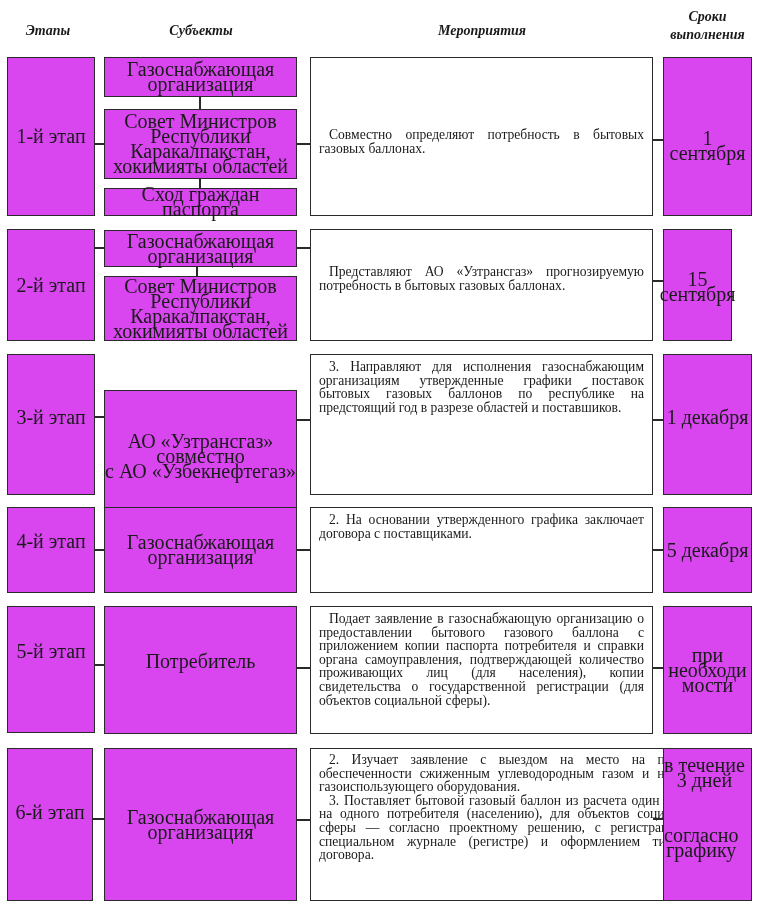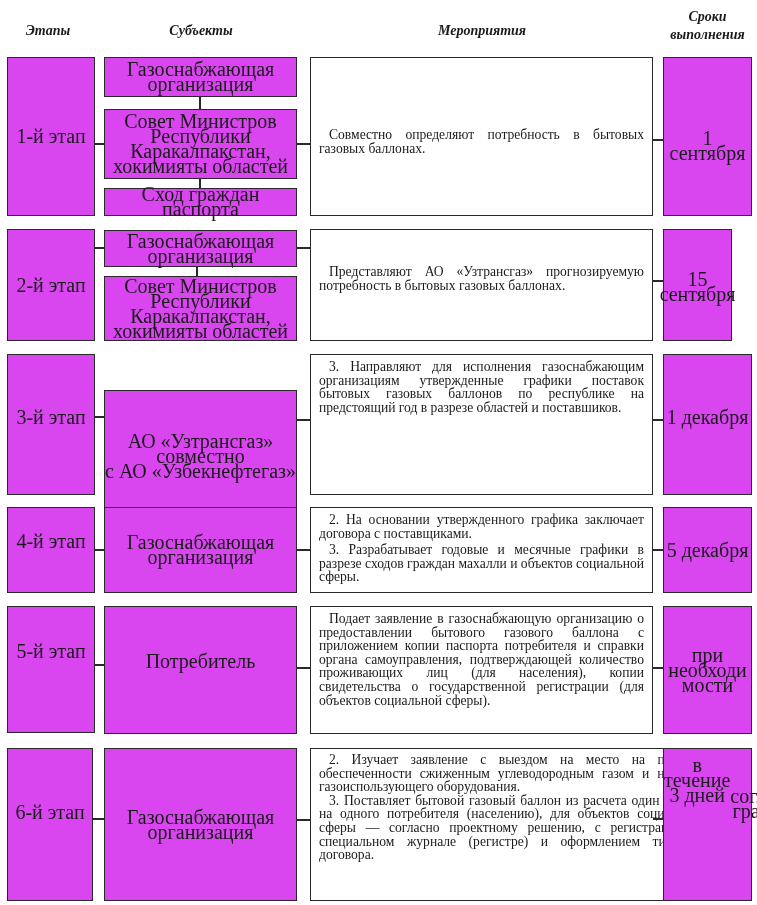--- a/index.html
+++ b/index.html
@@ -100,21 +100,20 @@
   <div class="box top" style="left:7px;top:507px;width:88px;height:86px;">
     <span style="margin-top:26px;">4-й этап</span>
   </div>
   <div class="ln h" style="left:95px;top:549px;width:9px;"></div>
   <div class="box multi" style="left:104px;top:507px;width:193px;height:86px;">Газоснабжающая
 организация</div>
   <div class="ln h" style="left:297px;top:549px;width:13px;"></div>
   <div class="txt" style="left:310px;top:507px;width:343px;height:86px;">
     <div class="inner" style="top:5px;">
       <p>2. На основании утвержденного графика заключает договора с поставщиками.</p>
-      <p style="margin-top:3px;">3. Разрабатывает годовые и месячные графики в разрезе сходов граждан махалли и объектов социальной сферы.</p>
     </div>
   </div>
   <div class="ln h" style="left:653px;top:549px;width:10px;"></div>
   <div class="box" style="left:663px;top:507px;width:89px;height:86px;">
     <span>5 декабря</span>
   </div>
 </div>
 
 <div>
   <div class="box top" style="left:7px;top:606px;width:88px;height:127px;">
@@ -146,19 +145,19 @@
   <div class="box multi" style="left:104px;top:748px;width:193px;height:153px;">Газоснабжающая
 организация</div>
   <div class="ln h" style="left:297px;top:819px;width:13px;"></div>
   <div class="txt" style="left:310px;top:748px;width:404px;height:153px;">
     <div class="inner" style="top:4px;">
       <p>2. Изучает заявление с выездом на место на предмет обеспеченности сжиженным углеводородным газом и наличия газоиспользующего оборудования.</p>
       <p>3. Поставляет бытовой газовый баллон из расчета один баллон на одного потребителя (населению), для объектов социальной сферы — согласно проектному решению, с регистрацией в специальном журнале (регистре) и оформлением типового договора.</p>
     </div>
   </div>
   <div class="ln h" style="left:653px;top:818px;width:10px;"></div>
-  <div class="box top multi" style="left:663px;top:748px;width:89px;height:153px;flex-direction:row;justify-content:flex-start;">
+  <div class="box top multi" style="left:663px;top:748px;width:89px;height:153px;flex-direction:column;justify-content:flex-start;">
     <span style="margin-top:9px;">в течение
 3 дней</span>
     <span style="margin-top:40px;">согласно
 графику</span>
   </div>
 </div>
 
 </body></html>

